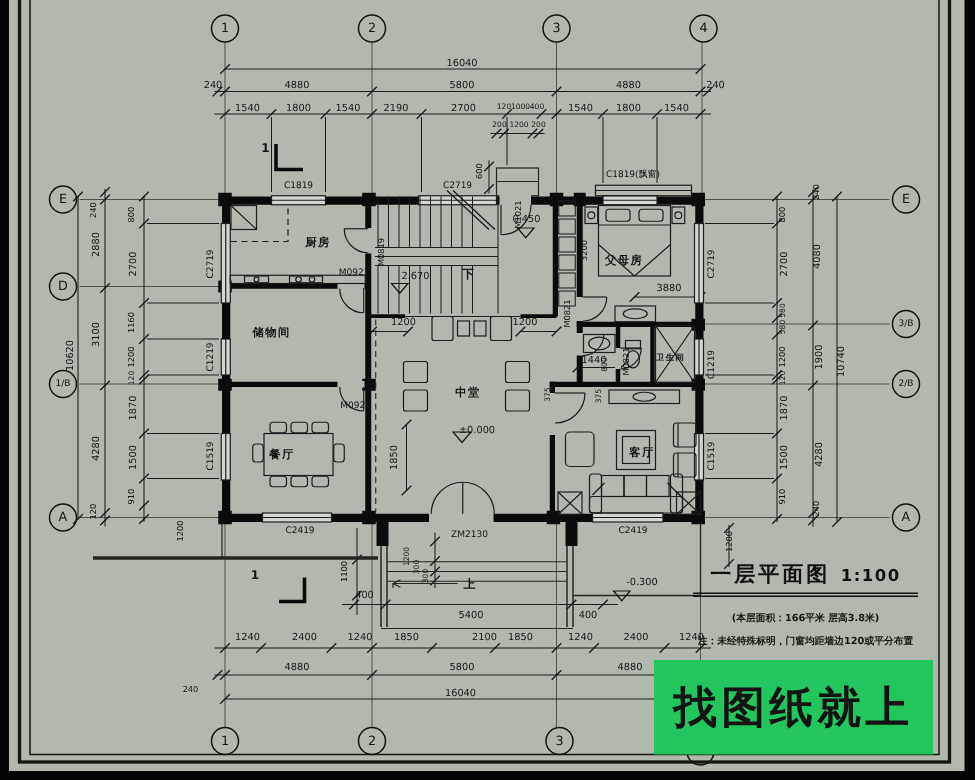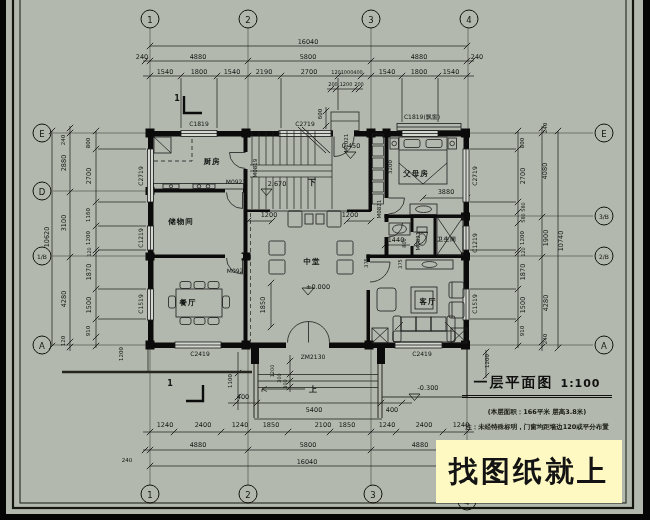--- a/index.html
+++ b/index.html
@@ -19,21 +19,21 @@
           transform:translate(-50%,-50%);background:transparent;}
   #title-block{position:absolute;left:462px;top:374px;width:150px;color:#101010;}
   #title-row{display:flex;align-items:baseline;gap:7px;justify-content:center;
              border-bottom:1px solid #101010;padding-bottom:3px;position:relative;}
   #title-row:after{content:"";position:absolute;left:0;right:0;bottom:-3px;border-bottom:1.5px solid #101010;}
   #title-text{font-size:14px;font-weight:bold;letter-spacing:2px;}
   #title-scale{font-size:11px;font-weight:bold;letter-spacing:1px;}
   .note{font-size:6.5px;font-weight:bold;white-space:nowrap;color:#15170f;}
   #note1{margin-top:12px;text-align:center;}
   #note2{margin-top:6px;text-align:center;}
-  #watermark{position:absolute;left:436px;top:440px;width:186px;height:63px;background:#fef9c3;
+  #watermark{position:absolute;left:436px;top:440px;width:186px;height:63px;background:#22c55e;
              display:flex;flex-direction:column;align-items:center;justify-content:center;z-index:30;}
   #wm-cn{font-size:29px;font-weight:bold;color:#131313;letter-spacing:3px;line-height:1.05;}
   #wm-en{font-size:23px;font-weight:bold;color:#2431c8;letter-spacing:0.5px;line-height:1.05;}
 </style>
 </head>
 <body>
 
 <div id="page">
   <div id="sheet"></div>
 

